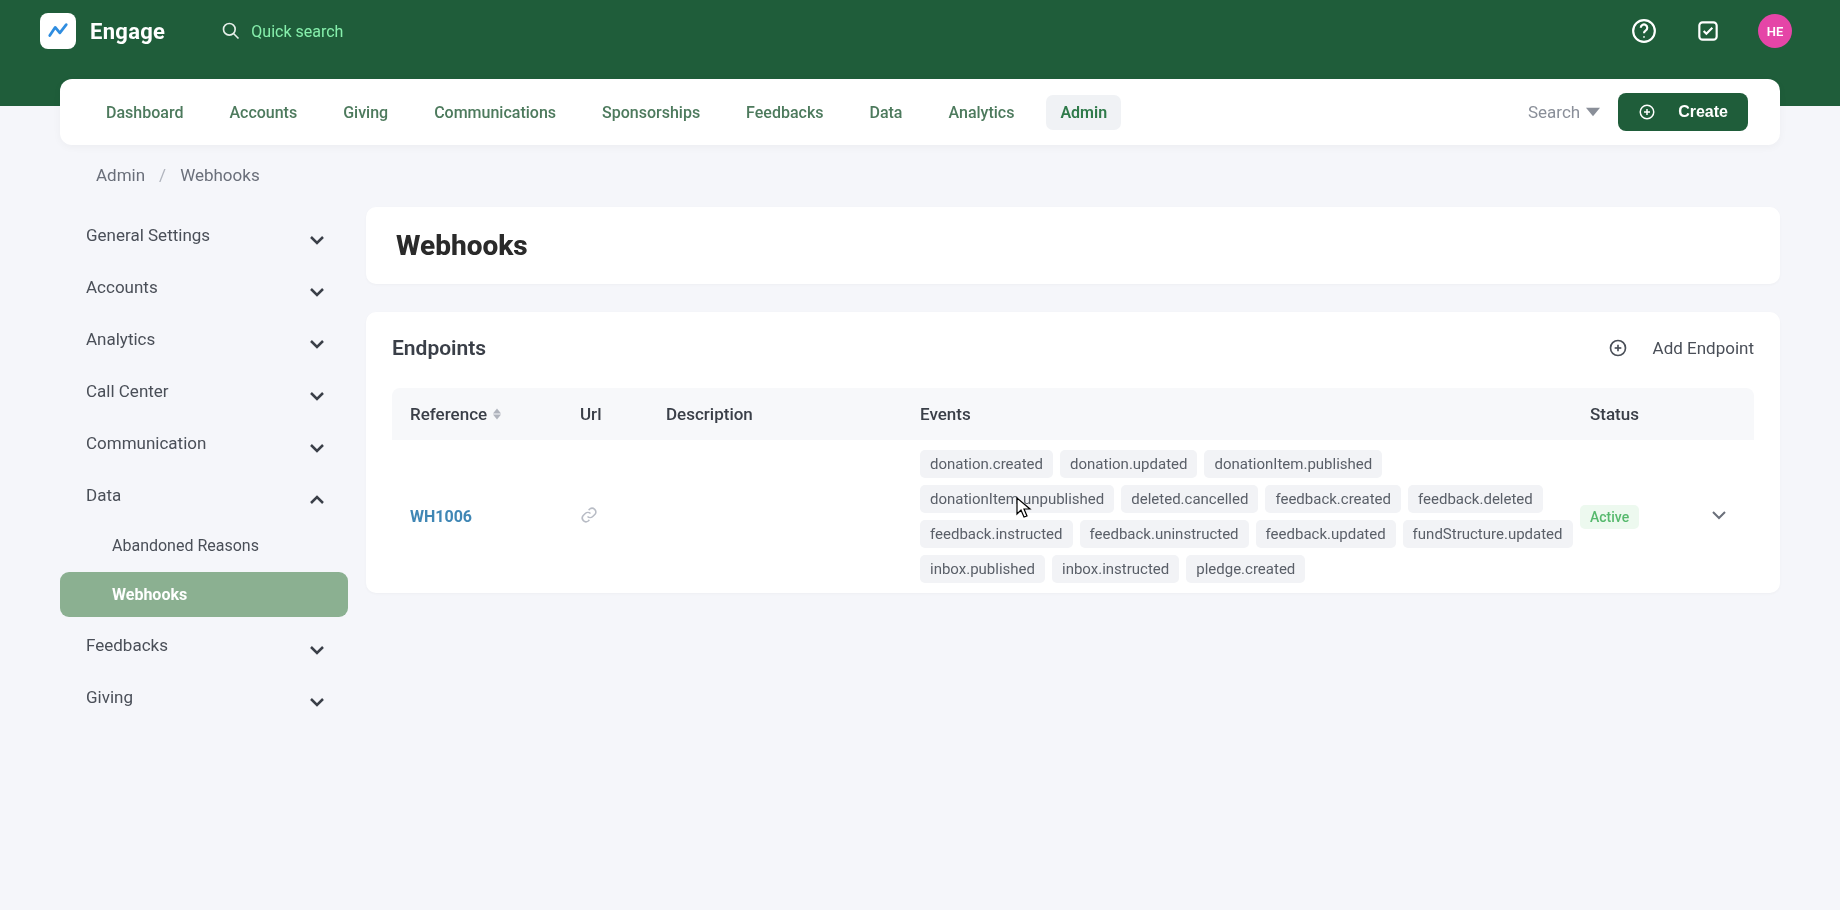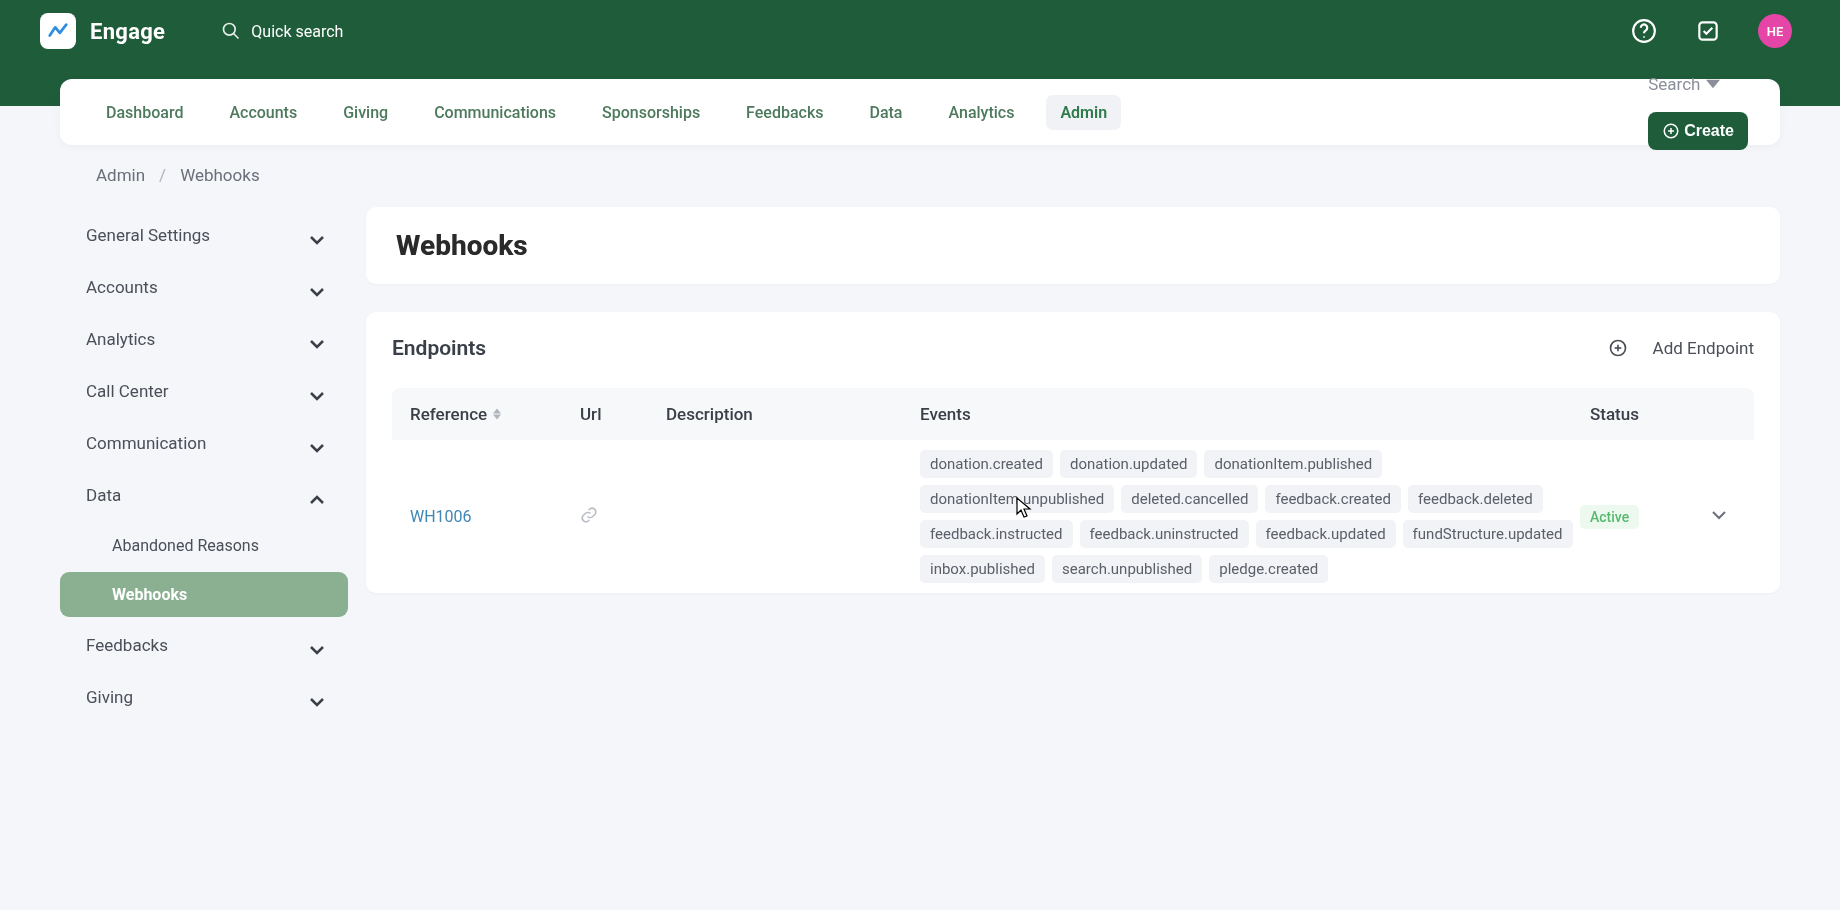--- a/index.html
+++ b/index.html
@@ -2,38 +2,38 @@
 <html><head>
 <meta charset="utf-8">
 <style>
   * { box-sizing: border-box; margin: 0; padding: 0; }
   body { font-family: -apple-system, BlinkMacSystemFont, 'Segoe UI', Roboto, Arial, sans-serif; background: #f5f6fa; color: #3a3a3a; }
   
   .topbar { background: #1f5d3a; height: 62px; display: flex; align-items: center; padding: 0 48px 0 40px; }
   .logo-box { width: 36px; height: 36px; background: #fff; border-radius: 8px; display: flex; align-items: center; justify-content: center; margin-right: 14px; }
   .logo-box svg { width: 22px; height: 22px; }
   .brand { color: #fff; font-size: 22px; font-weight: 700; letter-spacing: 0.3px; }
-  .qs { display: flex; align-items: center; margin-left: 56px; color: #ffffff; font-size: 16px; gap: 10px; cursor: pointer; }
+  .qs { display: flex; align-items: center; margin-left: 56px; color: #86efac; font-size: 16px; gap: 10px; cursor: pointer; }
   .qs svg { width: 20px; height: 20px; }
   .top-right { margin-left: auto; display: flex; align-items: center; gap: 36px; }
   .top-icon { width: 28px; height: 28px; color: #fff; cursor: pointer; display: flex; align-items: center; justify-content: center; }
   .top-icon svg { width: 26px; height: 26px; stroke: #fff; fill: none; stroke-width: 2; }
   .avatar { width: 34px; height: 34px; border-radius: 50%; background: #e545a7; color: #fff; display: flex; align-items: center; justify-content: center; font-size: 13px; font-weight: 600; cursor: pointer; }
   
   .green-strip { background: #1f5d3a; height: 44px; position: relative; }
   
   .main-wrap { padding: 0 60px; position: relative; top: -27px; }
   
   .navbar { background: #fff; border-radius: 12px; height: 66px; display: flex; align-items: center; padding: 0 32px; box-shadow: 0 2px 8px rgba(0,0,0,0.04); }
   .nav-tab { padding: 8px 14px; margin-right: 18px; color: #4d7a5d; font-size: 16px; font-weight: 500; cursor: pointer; border-radius: 7px; }
   .nav-tab.active { background: #f0f2f5; color: #2f7a4a; font-weight: 600; }
-  .nav-right { margin-left: auto; display: flex; gap: 18px; flex-direction: column; }
+  .nav-right { margin-left: auto; display: flex; align-items: center; gap: 18px; }
   .search-dd { color: #8a8f99; font-size: 17px; display: flex; align-items: center; gap: 6px; cursor: pointer; }
   .search-dd svg { width: 14px; height: 14px; fill: #8a8f99; }
-  .create-btn { background: #1f5d3a; color: #fff; border: none; border-radius: 8px; padding: 10px 14px; font-size: 16px; font-weight: 600; display: flex; align-items: center; gap: 4px; cursor: pointer; }
+  .create-btn { background: #1f5d3a; color: #fff; border: none; border-radius: 8px; padding: 10px 20px; font-size: 16px; font-weight: 600; display: flex; align-items: center; gap: 22px; cursor: pointer; }
   .create-btn svg { width: 18px; height: 18px; stroke: #fff; fill: none; stroke-width: 2; }
   
   .breadcrumb { padding: 20px 36px 0; display: flex; align-items: center; gap: 14px; font-size: 17px; color: #6a6f7a; }
   .breadcrumb .sep { color: #b0b4bd; }
   
   .content-row { display: flex; gap: 18px; padding: 22px 0 0 0; align-items: flex-start; }
   
   .sidebar { width: 288px; flex-shrink: 0; padding-left: 0; }
   .side-item { display: flex; align-items: flex-end; justify-content: space-between; padding: 14px 24px 14px 26px; font-size: 17px; color: #4a4f58; cursor: pointer; border-radius: 9px; margin: 4px 0; }
   .side-item .chev { width: 14px; height: 14px; }
@@ -59,21 +59,21 @@
   .col-desc { width: 254px; }
   .col-events { flex: 1; }
   .col-status { width: 146px; }
   
   .tbl-body { max-height: 304px; overflow-y: auto; position: relative; padding-right: 10px; }
   .tbl-body::-webkit-scrollbar { width: 7px; }
   .tbl-body::-webkit-scrollbar-track { background: transparent; }
   .tbl-body::-webkit-scrollbar-thumb { background: #c8ccd4; border-radius: 4px; }
   
   .tbl-row { display: flex; padding: 10px 18px; align-items: center; }
-  .cell-ref { width: 170px; color: #4087b5; font-size: 16px; }
+  .cell-ref { width: 170px; color: #4087b5; font-size: 16px; font-weight: bold; }
   .cell-url { width: 86px; }
   .cell-url svg { width: 18px; height: 18px; stroke: #b8bcc5; fill: none; stroke-width: 2; }
   .cell-desc { width: 254px; }
   .cell-events { flex: 1; display: flex; flex-wrap: wrap; gap: 7px; text-align: right; }
   .ev-tag { background: #f2f3f6; color: #5a5f68; font-size: 15px; padding: 5px 10px; border-radius: 5px; white-space: nowrap; }
   .cell-status { width: 146px; display: flex; align-items: center; justify-content: space-between; }
   .badge-active { background: #edf9ef; color: #56b96d; font-size: 14px; padding: 4px 10px; border-radius: 5px; font-weight: 500; }
   .row-chev svg { width: 14px; height: 14px; stroke: #6a6f7a; fill: none; stroke-width: 2; }
   
   .cursor-fake { position: absolute; left: 622px; top: 56px; pointer-events: none; z-index: 50; }
@@ -263,21 +263,21 @@
                   <span class="ev-tag">donationItem.published</span>
                   <span class="ev-tag">donationItem.unpublished</span>
                   <span class="ev-tag">deleted.cancelled</span>
                   <span class="ev-tag">feedback.created</span>
                   <span class="ev-tag">feedback.deleted</span>
                   <span class="ev-tag">feedback.instructed</span>
                   <span class="ev-tag">feedback.uninstructed</span>
                   <span class="ev-tag">feedback.updated</span>
                   <span class="ev-tag">fundStructure.updated</span>
                   <span class="ev-tag">inbox.published</span>
-                  <span class="ev-tag">search.unpublished</span>
+                  <span class="ev-tag">inbox.instructed</span>
                   <span class="ev-tag">pledge.created</span>
                 </div>
             <div class="cell-status">
               <span class="badge-active">Active</span>
               <span class="row-chev"><svg viewBox="0 0 14 8">
                       <path d="M1 1 L7 7 L13 1"></path>
                     </svg></span>
             </div>
           </div>
           </div>

